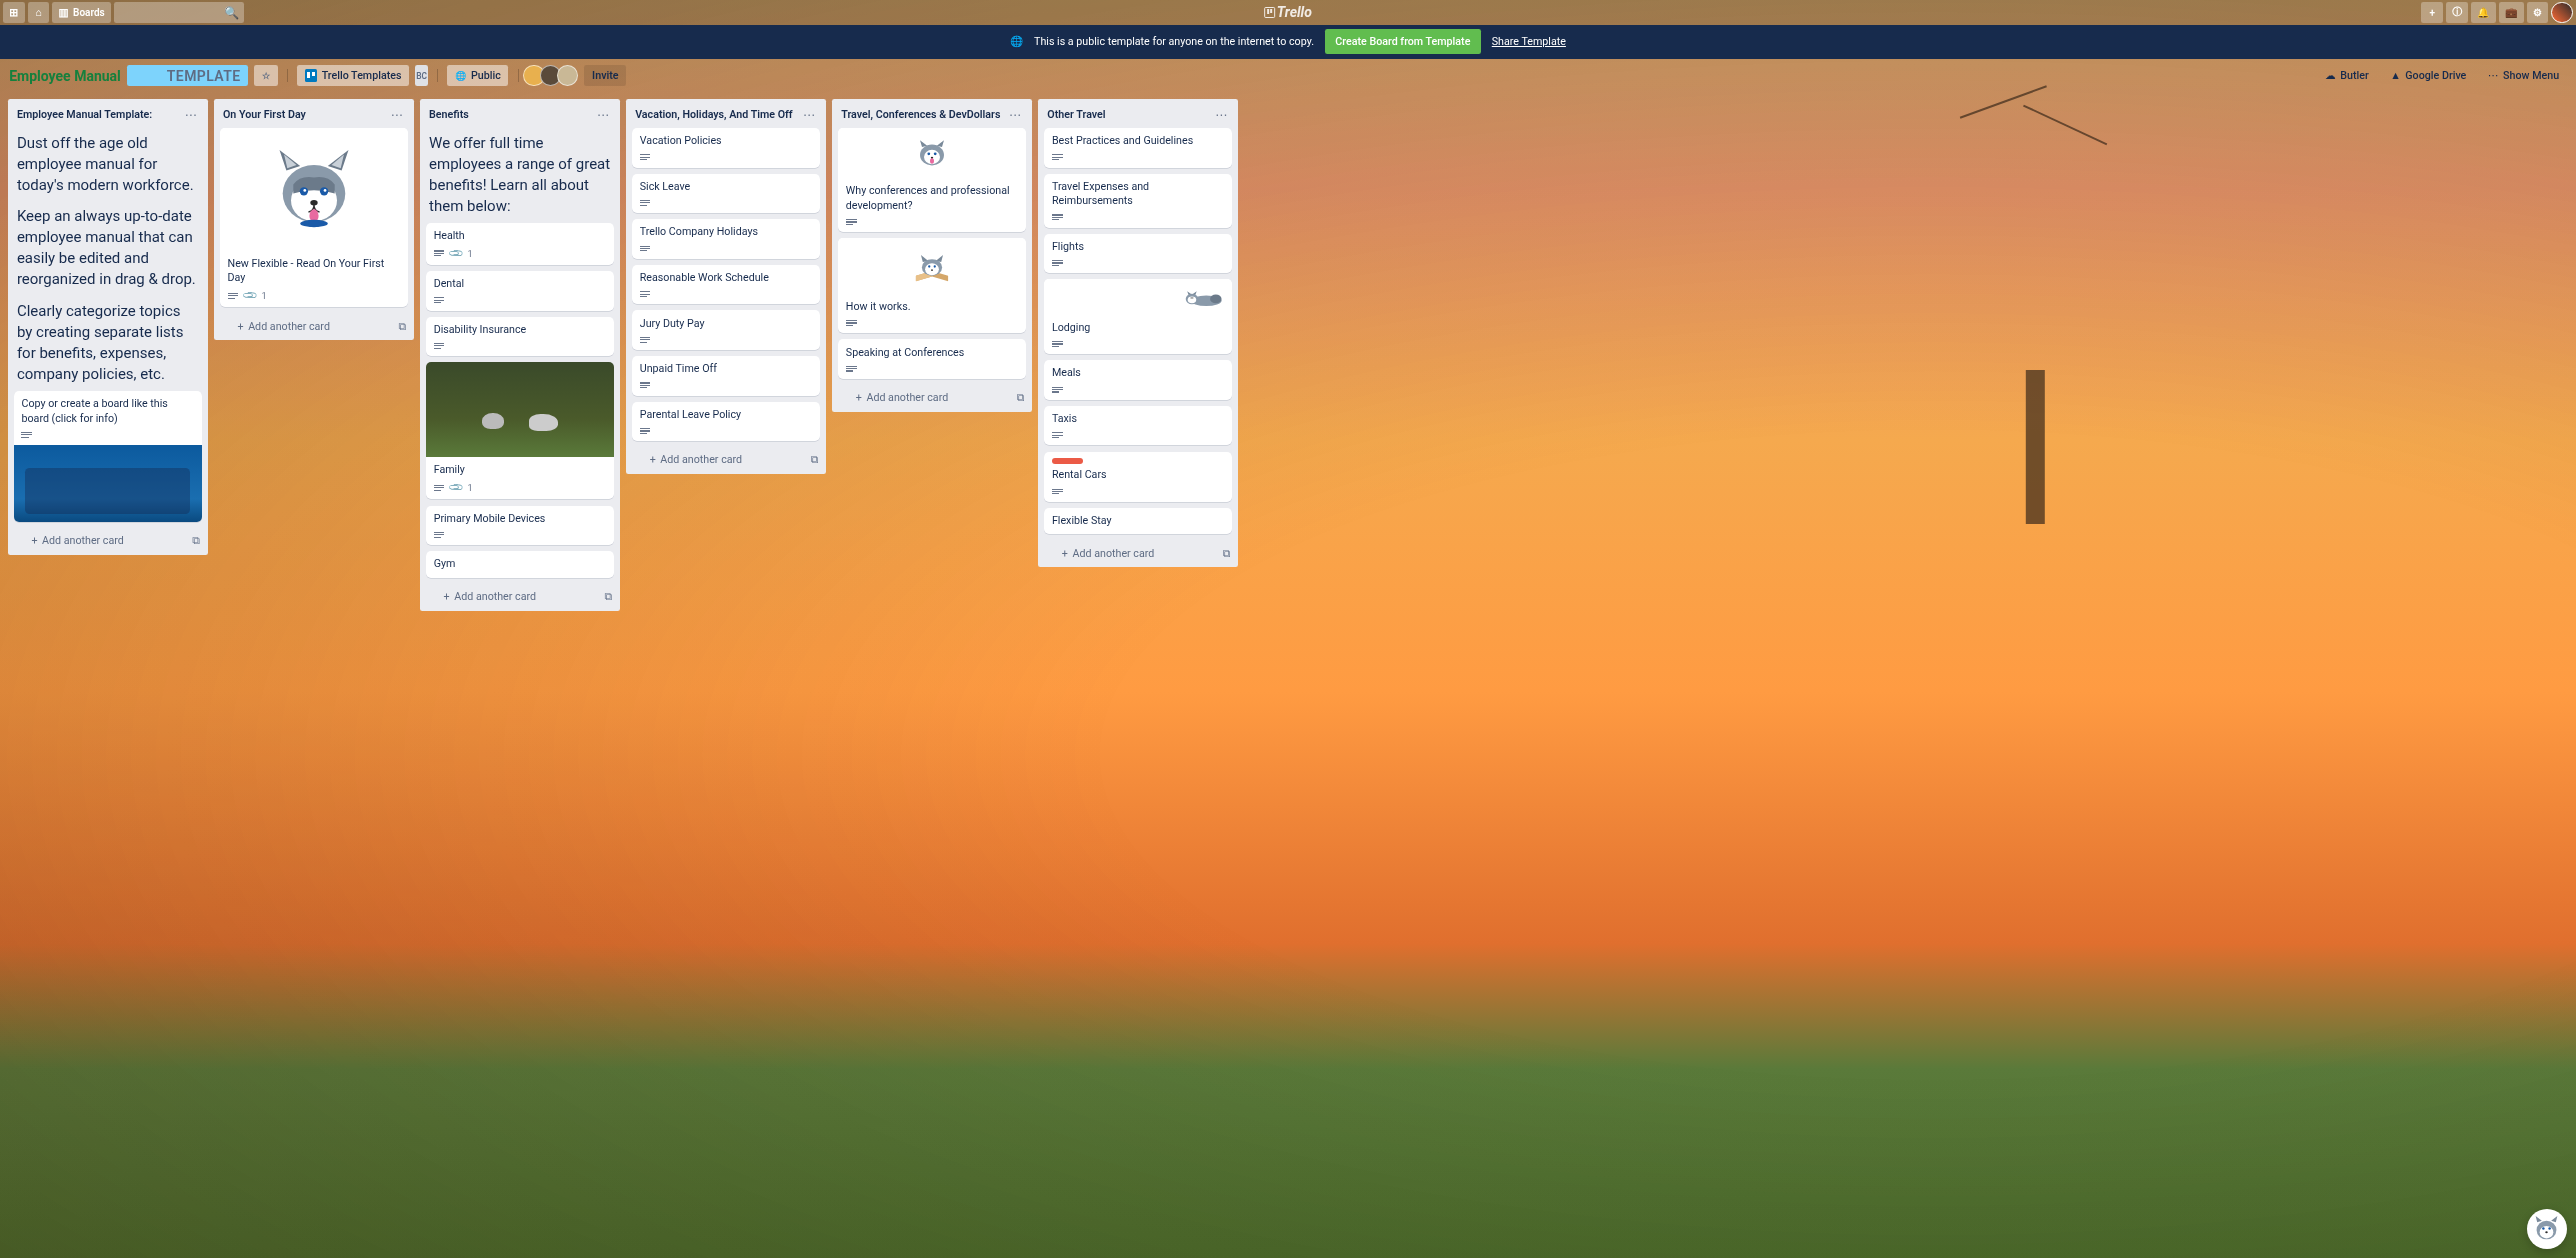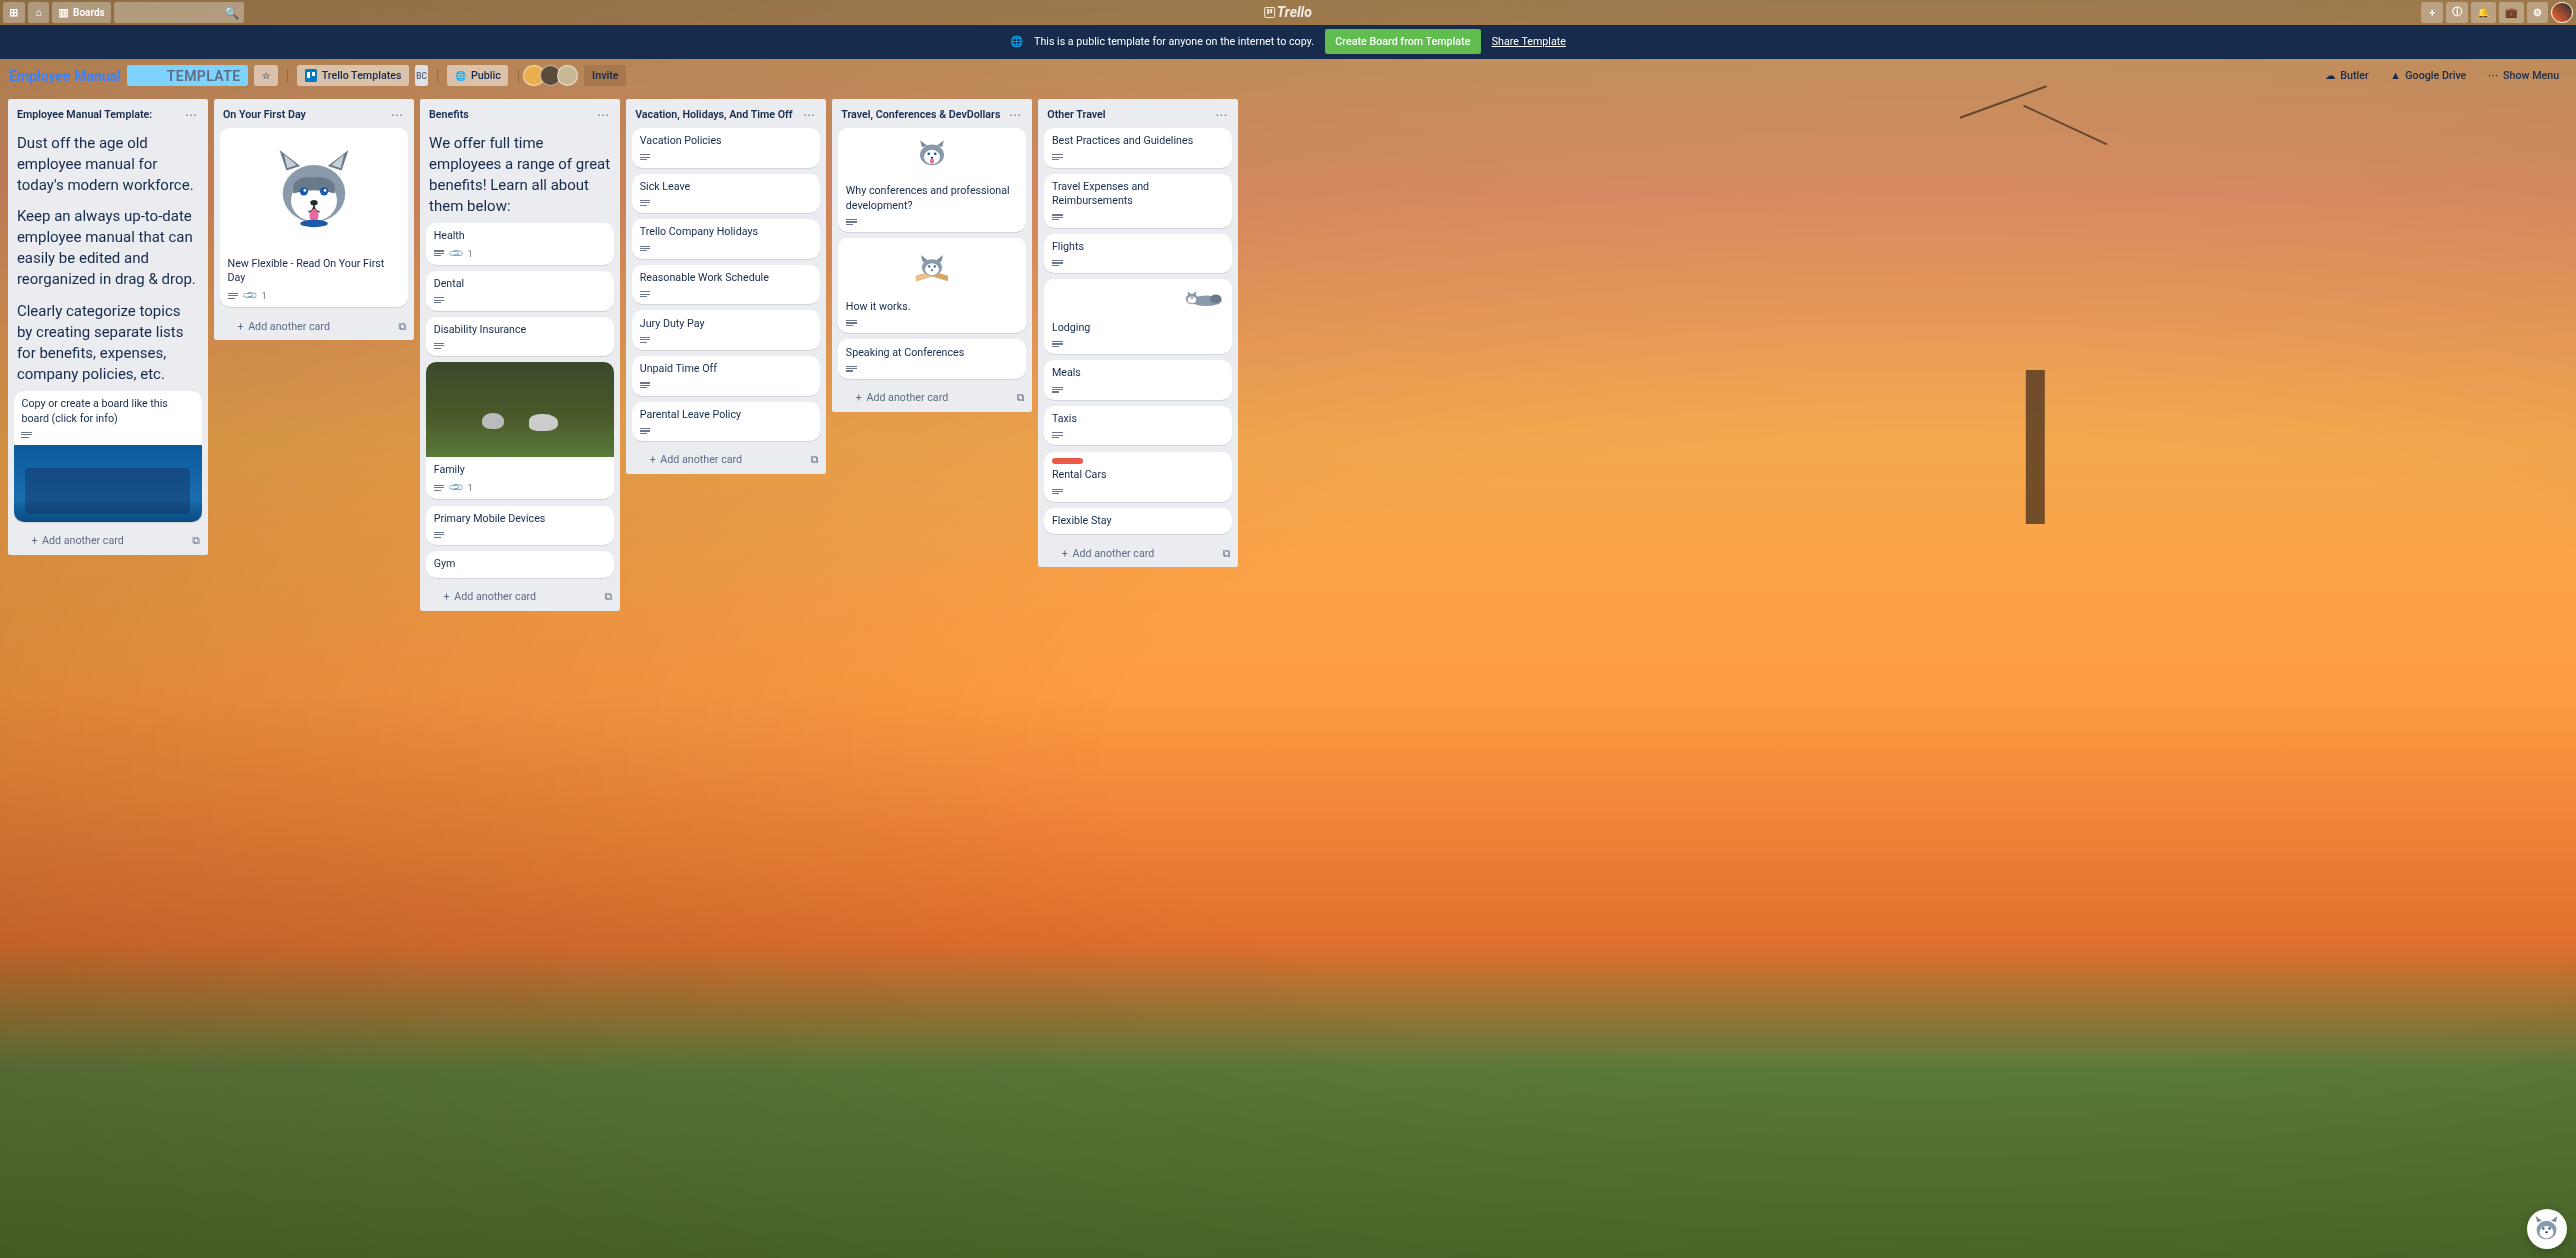--- a/index.html
+++ b/index.html
@@ -37,21 +37,21 @@
 .avatar { width: 21.5px; height: 21.5px; border-radius: 50%; background: linear-gradient(45deg,#ff6b35,#2a2a2a); border:1.5px solid #fff;}
 
 
 .banner { position:relative; z-index:10; background:#172b4d; color:#fff; height:34px; display:flex; align-items:center; justify-content:center; gap:10.7px; font-size:10.7px; }
 .banner .globe { color:#61bd4f; }
 .banner-btn { background:#61bd4f; color:#fff; border:none; border-radius:2.3px; height:24.6px; padding:0 10.7px; font-size:10.7px; font-weight:500; cursor:pointer; }
 .banner a { color:#fff; text-decoration:underline; }
 
 
 .board-header { position:relative; z-index:10; height:34px; display:flex; align-items:center; padding:0 9.2px; gap:6.1px; }
-.board-title { font-size:14px; font-weight:700; color:#3b82f6; }
+.board-title { font-size:14px; font-weight:700; color:#15803d; }
 .chip { height:21.5px; background:rgba(255,255,255,0.5); border-radius:2.3px; display:inline-flex; align-items:center; padding:0 7.7px; font-size:9.2px; font-weight:600; color:#5e6c84; cursor:pointer; gap:4.6px; }
 .chip.template { background:#7dd3fc; color:#5e6c84; font-size:14px; letter-spacing:0.4px;padding-left:40px; }
 .chip .blue-sq { width:12.3px; height:12.3px; background:#0079bf; border-radius:1.5px; position:relative;}
 .chip .blue-sq::before { content:''; position:absolute; left:2.3px; top:2.3px; width:3.1px; height:6.1px; background:#fff; }
 .chip .blue-sq::after { content:''; position:absolute; right:2.3px; top:2.3px; width:3.1px; height:3.8px; background:#fff; }
 .chip.bc { background:#dfe1e6; padding:0 1px; font-size:8.4px; }
 .sep { width:0.8px; height:12.3px; background:rgba(0,0,0,.2); margin:0 3.1px; }
 .members { display:flex; }
 .member { width:21.5px; height:21.5px; border-radius:50%; margin-left:-4.6px; border:1.5px solid rgba(255,255,255,.6); }
 .member:nth-child(1){ background:#e8b04e;}
@@ -64,21 +64,21 @@
 
 .board { position:relative; z-index:5; display:flex; gap:6.1px; padding:6.1px 7.7px; align-items:flex-start; height:calc(100vh - 92px); overflow-x:auto; }
 .list { width:200px; flex-shrink:0; background:#ebecf0; border-radius:2.3px; display:flex; flex-direction:column; max-height:100%; }
 .list-header { display:flex; align-items:center; justify-content:space-between; padding:7.7px 9.2px 4.6px; }
 .list-title { font-size:10.7px; font-weight:600; color:#172b4d; line-height:1.3; }
 .list-menu { color:#6b778c; cursor:pointer; font-size:12.3px; padding:1.5px; }
 .cards { padding:0 6.1px; overflow-y:auto; flex:1; }
 .cards::-webkit-scrollbar { width:6.1px; }
 .cards::-webkit-scrollbar-thumb { background:rgba(9,30,66,.2); border-radius:3.1px; }
 .textcard { font-size:15px; color:#172b4d; padding:4.6px 3.1px 6.1px; line-height:1.4; }
-.card { background:#fff; border-radius:10px; box-shadow:0 0.8px 0 rgba(9,30,66,.15); margin-bottom:6.1px; cursor:pointer; overflow:hidden; }
+.card { background:#fff; border-radius:5px; box-shadow:0 0.8px 0 rgba(9,30,66,.15); margin-bottom:6.1px; cursor:pointer; overflow:hidden; }
 .card-body { padding:6.1px 7.7px; }
 .card-title { font-size:10.7px; color:#172b4d; line-height:1.35; }
 .badges { display:flex; align-items:center; gap:6.1px; margin-top:4.6px; color:#6b778c; font-size:9.2px; }
 .badge { display:inline-flex; align-items:center; gap:3.1px; }
 .cover { width:100%; display:flex; align-items:center; justify-content:center; }
 .cover.white { background:#fff; padding:15.4px 0; }
 .husky-face { width:92px; height:92px; }
 .cover.park { height:95px; background:linear-gradient(to bottom,#3a4a2a 0%,#4a5a2a 60%,#5a7a3a 100%); position:relative;}
 .cover.park::before { content:''; position:absolute; left:30%; bottom:30%; width:21.5px; height:15.4px; background:#bbb; border-radius:50% 50% 40% 40%; }
 .cover.park::after { content:''; position:absolute; left:55%; bottom:28%; width:29px; height:17px; background:#ccc; border-radius:40% 50% 40% 30%; }

